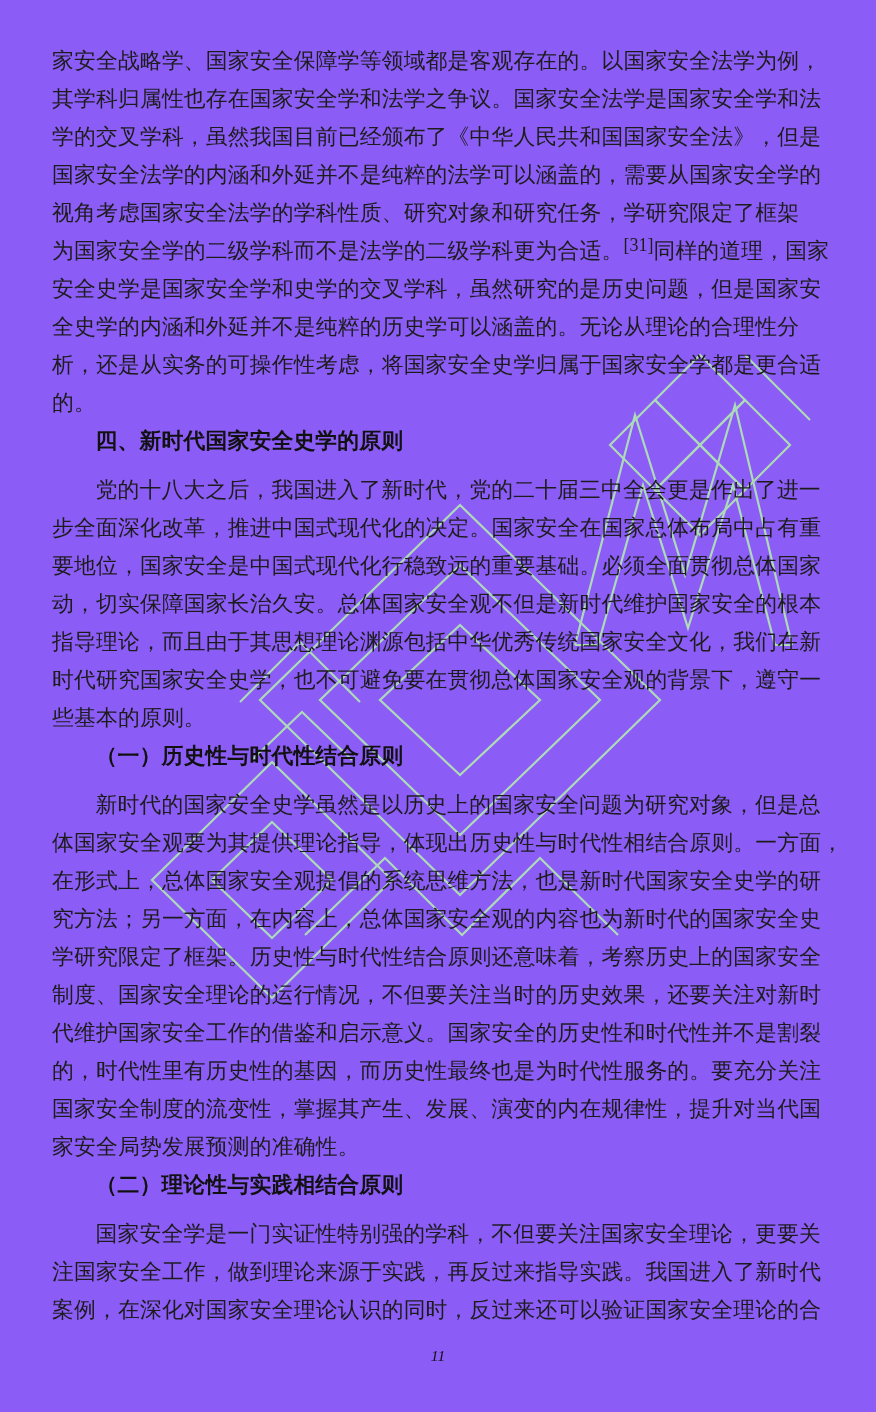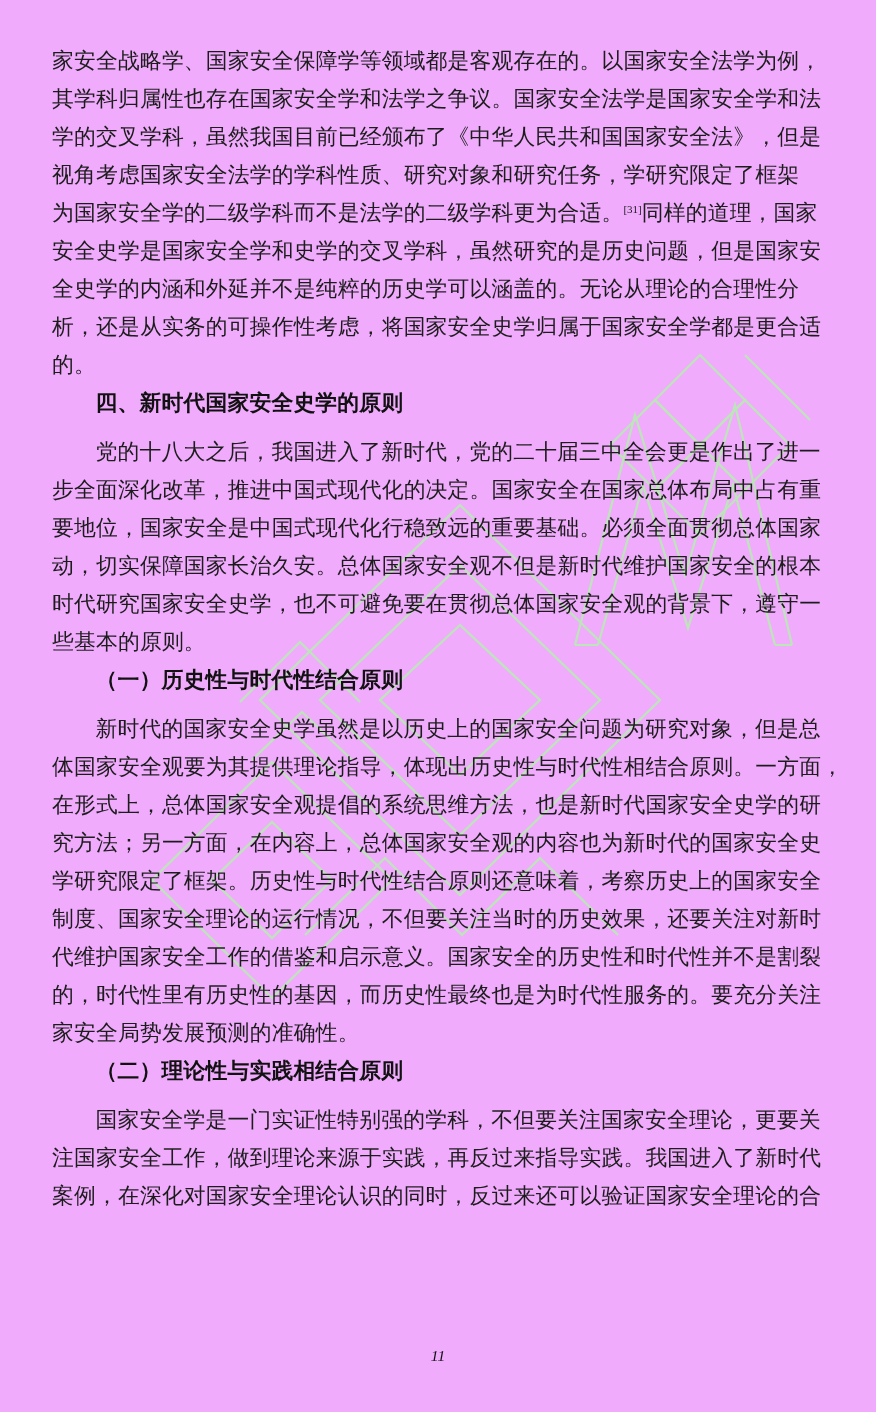--- a/index.html
+++ b/index.html
@@ -11,21 +11,21 @@
     width: 876px;
     height: 1412px;
     position: relative;
     overflow: hidden;
     font-family: "Liberation Serif", "DejaVu Serif", serif;
     color: #1c1c1c;
   }
   .page {
     position: absolute;
     inset: 0;
-    background: #f0abfc;
+    background: #8b5cf6;
   }
   .watermark {
     position: absolute;
     left: 0;
     top: 0;
     width: 876px;
     height: 1412px;
     pointer-events: none;
   }
   .content {
@@ -51,21 +51,21 @@
     line-height: 38px;
     font-size: 21.8px;
     font-weight: bold;
     text-indent: 2em;
     white-space: nowrap;
     font-family: Liberation Sans, sans-serif;
     color: #111111;
     letter-spacing: 0.18px;
   }
   sup.fnref {
-    font-size: 11px;
+    font-size: 18px;
     letter-spacing: 0;
     vertical-align: 7px;
     line-height: 0;
   }
   .pagenum {
     position: absolute;
     top: 1347px;
     left: 0;
     width: 876px;
     text-align: center;
@@ -109,42 +109,45 @@
         <path d="M240 702 L300 642 L360 702"></path>
         <path d="M252 760 L302 712 L352 760"></path>
       </g>
     </g>
   </svg>
 
   <div class="content">
       <div class="line">家安全战略学、国家安全保障学等领域都是客观存在的。以国家安全法学为例，</div>
       <div class="line">其学科归属性也存在国家安全学和法学之争议。国家安全法学是国家安全学和法</div>
       <div class="line">学的交叉学科，虽然我国目前已经颁布了《中华人民共和国国家安全法》，但是</div>
+      <div class="line">国家安全法学的内涵和外延并不是纯粹的法学可以涵盖的，需要从国家安全学的</div>
       <div class="line">视角考虑国家安全法学的学科性质、研究对象和研究任务，学研究限定了框架</div>
       <div class="line">为国家安全学的二级学科而不是法学的二级学科更为合适。<sup class="fnref">[31]</sup>同样的道理，国家</div>
       <div class="line">安全史学是国家安全学和史学的交叉学科，虽然研究的是历史问题，但是国家安</div>
       <div class="line">全史学的内涵和外延并不是纯粹的历史学可以涵盖的。无论从理论的合理性分</div>
       <div class="line">析，还是从实务的可操作性考虑，将国家安全史学归属于国家安全学都是更合适</div>
       <div class="line">的。</div>
       <div class="heading">四、新时代国家安全史学的原则</div>
       <div class="line first">党的十八大之后，我国进入了新时代，党的二十届三中全会更是作出了进一</div>
       <div class="line">步全面深化改革，推进中国式现代化的决定。国家安全在国家总体布局中占有重</div>
       <div class="line">要地位，国家安全是中国式现代化行稳致远的重要基础。必须全面贯彻总体国家</div>
       <div class="line">动，切实保障国家长治久安。总体国家安全观不但是新时代维护国家安全的根本</div>
+      <div class="line">指导理论，而且由于其思想理论渊源包括中华优秀传统国家安全文化，我们在新</div>
       <div class="line">时代研究国家安全史学，也不可避免要在贯彻总体国家安全观的背景下，遵守一</div>
       <div class="line">些基本的原则。</div>
       <div class="heading">（一）历史性与时代性结合原则</div>
       <div class="line first">新时代的国家安全史学虽然是以历史上的国家安全问题为研究对象，但是总</div>
       <div class="line">体国家安全观要为其提供理论指导，体现出历史性与时代性相结合原则。一方面，</div>
       <div class="line">在形式上，总体国家安全观提倡的系统思维方法，也是新时代国家安全史学的研</div>
       <div class="line">究方法；另一方面，在内容上，总体国家安全观的内容也为新时代的国家安全史</div>
       <div class="line">学研究限定了框架。历史性与时代性结合原则还意味着，考察历史上的国家安全</div>
       <div class="line">制度、国家安全理论的运行情况，不但要关注当时的历史效果，还要关注对新时</div>
       <div class="line">代维护国家安全工作的借鉴和启示意义。国家安全的历史性和时代性并不是割裂</div>
       <div class="line">的，时代性里有历史性的基因，而历史性最终也是为时代性服务的。要充分关注</div>
+      <div class="line">国家安全制度的流变性，掌握其产生、发展、演变的内在规律性，提升对当代国</div>
       <div class="line">家安全局势发展预测的准确性。</div>
       <div class="heading">（二）理论性与实践相结合原则</div>
       <div class="line first">国家安全学是一门实证性特别强的学科，不但要关注国家安全理论，更要关</div>
       <div class="line">注国家安全工作，做到理论来源于实践，再反过来指导实践。我国进入了新时代</div>
       <div class="line">案例，在深化对国家安全理论认识的同时，反过来还可以验证国家安全理论的合</div>
     </div>
 
   <div class="pagenum">11</div>
 </div>
 

